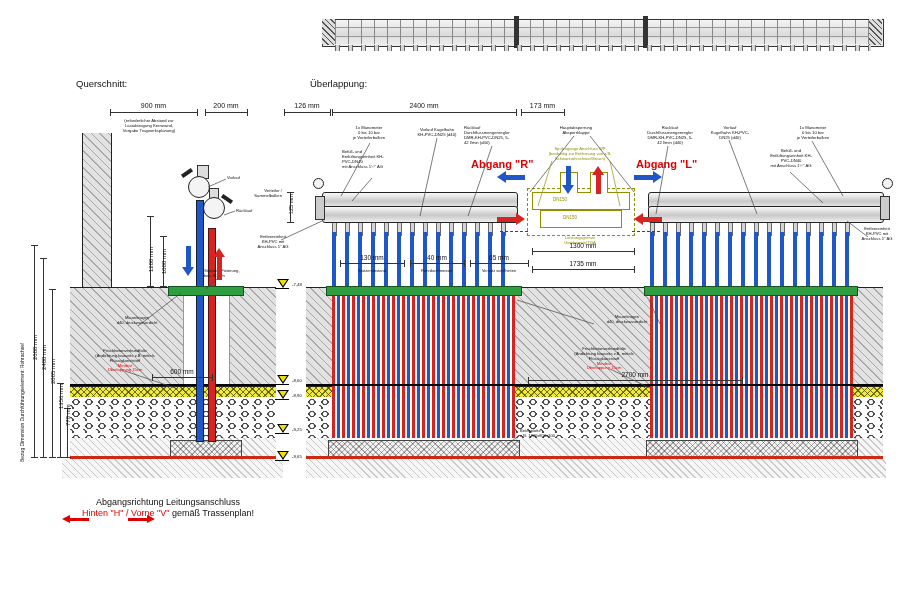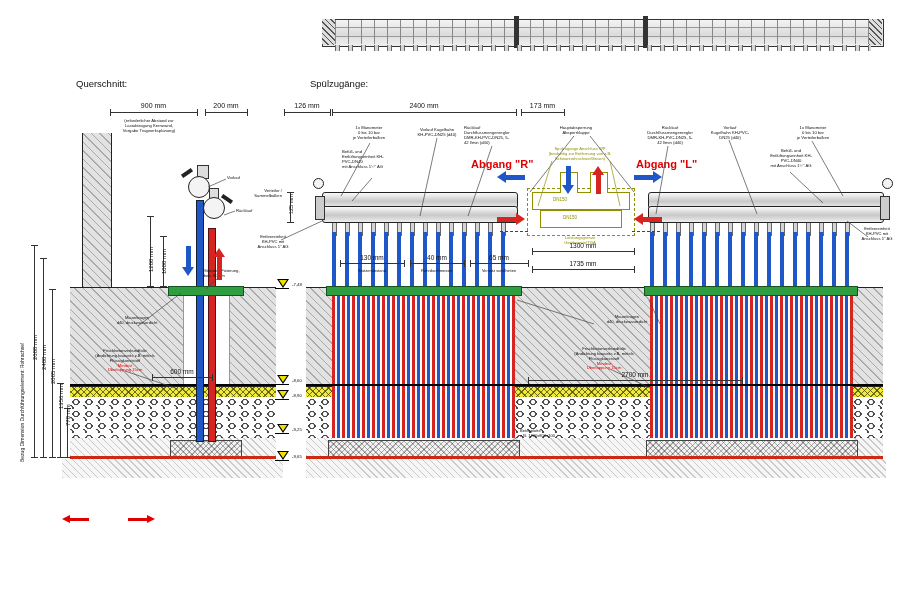--- a/index.html
+++ b/index.html
@@ -30,22 +30,28 @@
   .circ{border:1.2px solid #222;border-radius:50%;background:#f4f4f4;}
   .dimline{border-top:1px solid #333;}
   .dimtick{width:1px;height:7px;background:#333;}
   .note-block{position:absolute;text-align:center;}
 </style>
 </head>
 <body>
 
 <div id="cv">
   <div class="ttl" style="left:76px;top:78px">Querschnitt:</div>
-  <div class="ttl" style="left:310px;top:78px">Spülzugänge:</div>
+  <div class="ttl" style="left:310px;top:78px">Überlappung:</div>
 
+  <div class="note-block" style="left:58px;top:497px;width:220px">
+    <div style="font-size:9px">Abgangsrichtung Leitungsanschluss</div>
+    <div style="font-size:9px;margin-top:1px">
+      <span style="color:#e00000">Hinten "H" / Vorne "V"</span><span> gemäß Trassenplan!</span>
+    </div>
+  </div>
 
 <div class="strip" style="position: absolute; left: 322px; top: 19px; width: 560px; height: 26px;"></div>
     <div style="position: absolute; left: 323px; top: 27px; width: 558px; height: 1px; background: rgb(153, 153, 153);"></div>
     <div style="position: absolute; left: 323px; top: 36px; width: 558px; height: 1px; background: rgb(153, 153, 153);"></div>
     <div class="strip-ticks" style="position: absolute; left: 335px; top: 20px; width: 536px; height: 24px;"></div>
     <div class="hatch-dark" style="position: absolute; left: 322px; top: 19px; width: 13px; height: 26px;"></div>
     <div class="hatch-dark" style="position: absolute; left: 869px; top: 19px; width: 13px; height: 26px;"></div>
     <div style="position: absolute; left: 514px; top: 16px; width: 5px; height: 32px; background: rgb(51, 51, 51);"></div>
     <div style="position: absolute; left: 643px; top: 16px; width: 5px; height: 32px; background: rgb(51, 51, 51);"></div>
     <div class="fitt" style="position: absolute; left: 335px; top: 45px; width: 536px; height: 6px;"></div>

